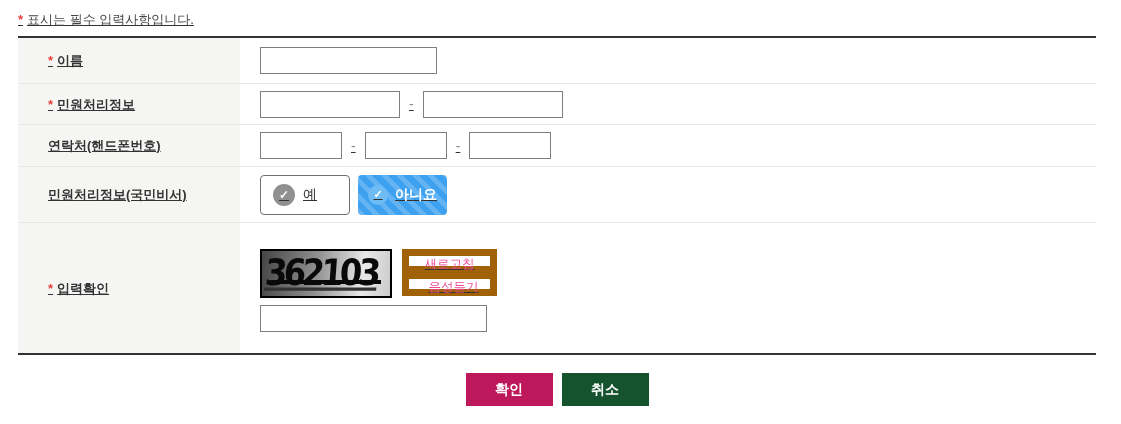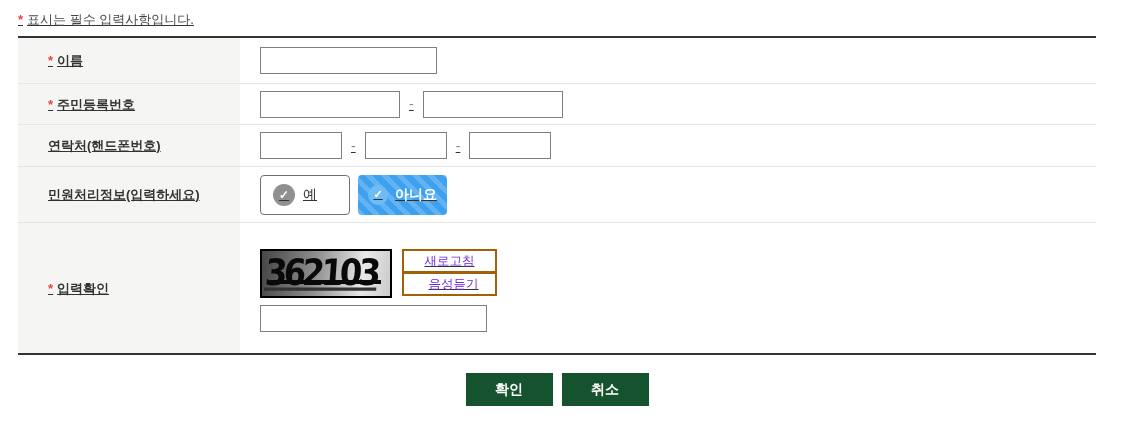--- a/index.html
+++ b/index.html
@@ -120,39 +120,39 @@
     transform: skewX(-4deg) scale(0.92, 1.04);
     transform-origin: left center;
   }
   .captcha-strike {
     position: absolute; left: 8px; right: 9px; top: 29px; height: 4px;
     background: #090909;
   }
   .captcha-btns { display: flex; flex-direction: column; margin-left: 10px; }
   .captcha-btns button {
     width: 95px; height: 24px;
-    background: #fff; border: 2px solid #a16207;
-    font-size: 12.5px; color: #6d28d9; font-family: inherit;
+    background: #fff; border: 7px solid #a16207;
+    font-size: 12.5px; color: #ec4899; font-family: inherit;
     cursor: pointer;
   }
   .captcha-btns button + button { margin-top: -1px; padding-left: 8px; }
   .input-captcha { width: 227px; height: 23px; margin-top: 7px; border-color: #8a8a8a; }
 
   
   .actions {
     position: absolute; left: 18px; top: 373px; width: 1078px;
     display: flex; justify-content: center; gap: 9px;
   }
   .btn-confirm, .btn-cancel {
     width: 87px; height: 33px;
     border: none;
     color: #fff; font-size: 14px; font-weight: bold; font-family: inherit;
     cursor: pointer;
   }
-  .btn-confirm { background: #14532d; }
+  .btn-confirm { background: #be185d; }
   .btn-cancel  { background: #14532d; }
 </style>
 </head>
 <body>
 
 <div class="page">
 
   <div class="note">
     <span class="req">*</span><span>표시는 필수 입력사항입니다.</span>
   </div>
@@ -168,21 +168,21 @@
       </div>
       <div class="value-cell">
         <input type="text" class="input-name" style="">
       </div>
     </div>
 
     <div class="form-row row-rrn">
       <div class="label-cell">
         <div class="label-line">
           <span class="req">*</span>
-          <span>주민등록번호</span>
+          <span>민원처리정보</span>
         </div>
       </div>
       <div class="value-cell">
         <input type="text" class="input-rrn" style="">
         <span class="dash">-</span>
         <input type="text" class="input-rrn" style="">
       </div>
     </div>
 
     <div class="form-row row-phone">
@@ -196,21 +196,21 @@
         <span class="dash">-</span>
         <input type="text" class="input-phone" style="">
         <span class="dash">-</span>
         <input type="text" class="input-phone" style="">
       </div>
     </div>
 
     <div class="form-row row-consent">
       <div class="label-cell">
         <div class="label-line">
-            <span>민원처리정보(입력하세요)</span>
+            <span>민원처리정보(국민비서)</span>
           </div>
       </div>
       <div class="value-cell">
         <button class="btn-yes">
           <span class="circle-gray">
               <span>✓</span>
             </span>
           <span>예</span>
         </button>
         <button class="btn-no">

